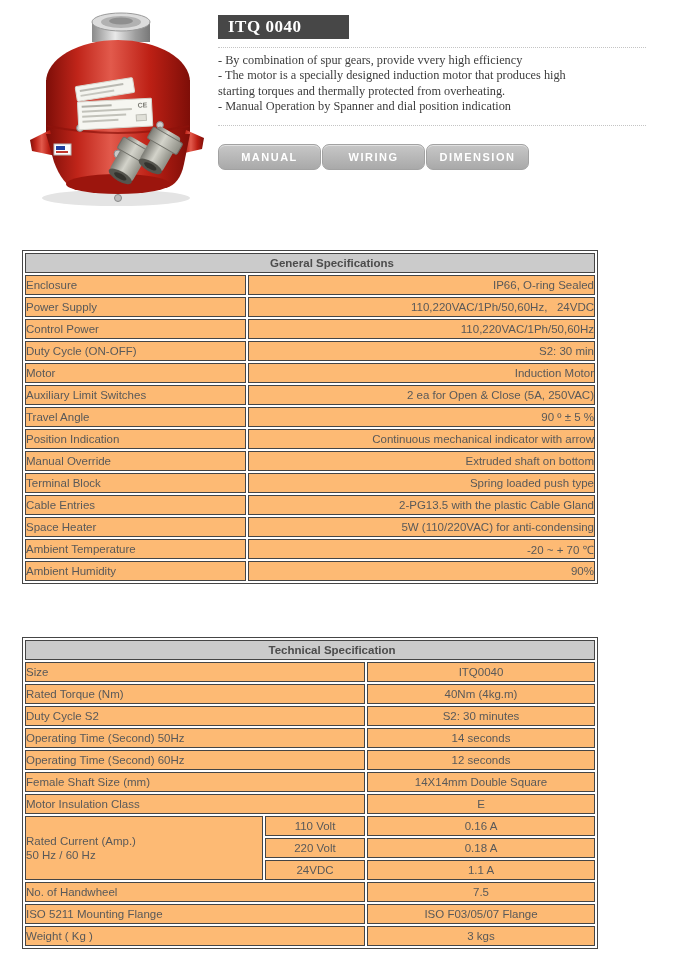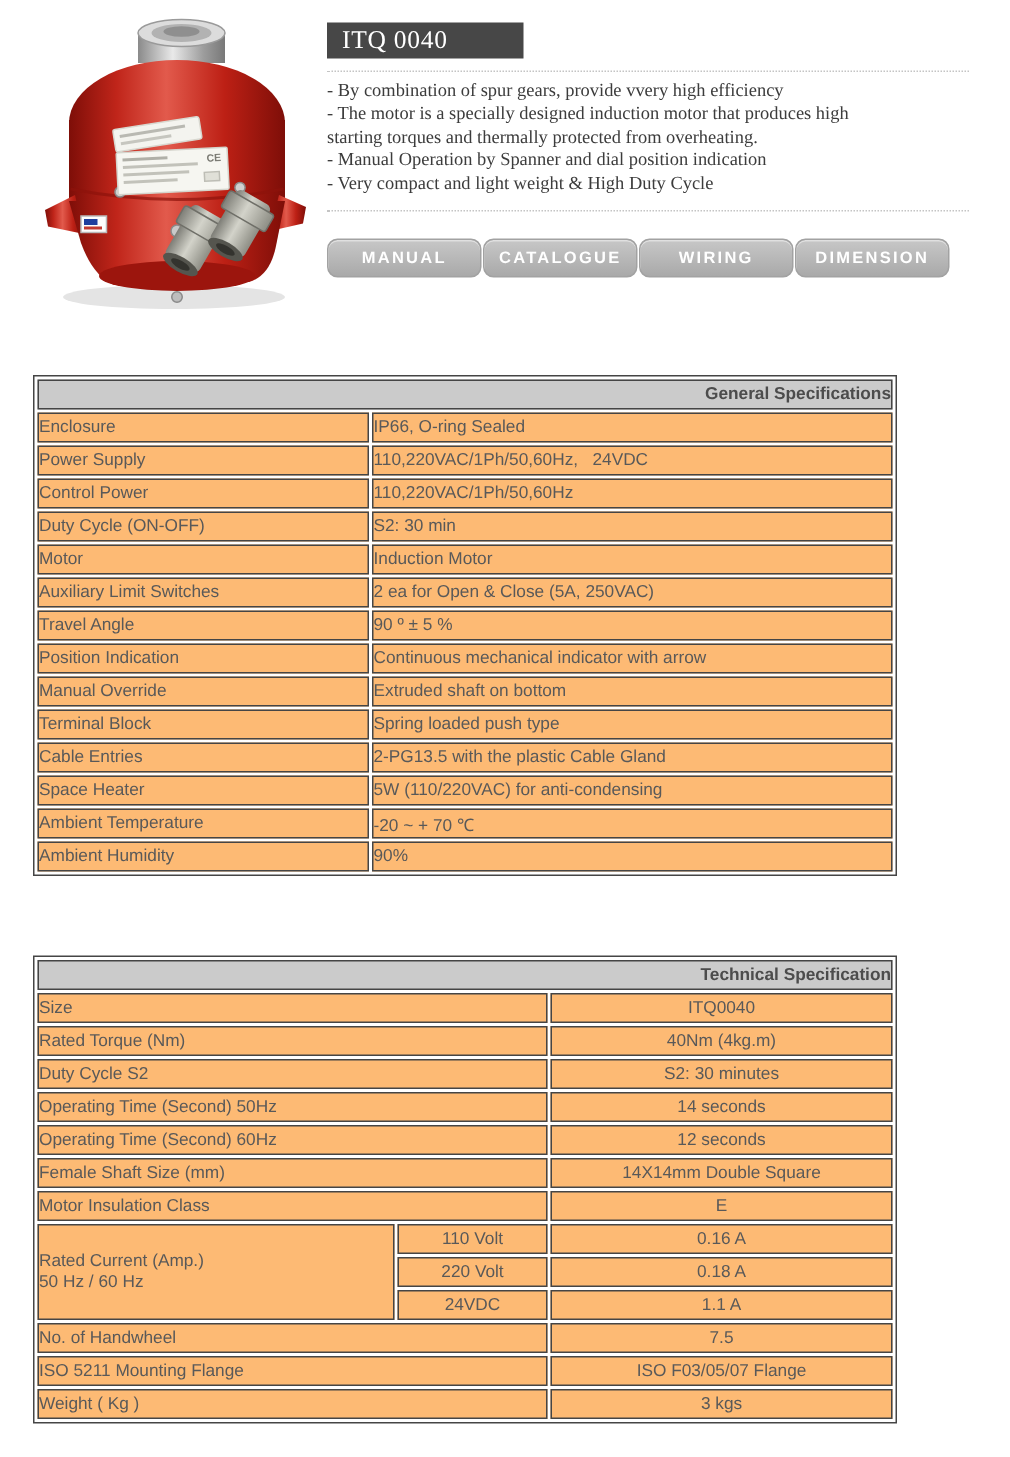--- a/index.html
+++ b/index.html
@@ -5,21 +5,21 @@
   html,body{margin:0;padding:0;}
   body{
     width:673px;height:971px;background:#ffffff;position:relative;
     font-family:"Liberation Sans",sans-serif;overflow:hidden;
   }
   
   .photo{position:absolute;left:20px;top:8px;width:188px;height:204px;}
   .info{position:absolute;left:218px;top:15px;width:428px;}
   .title-bar{
     background:#474747;color:#ffffff;width:131px;height:24px;line-height:24px;
-    font-family:"Liberation Serif",serif;font-weight:normal;font-size:17px;
+    font-family:"Liberation Serif",serif;font-weight:bold;font-size:17px;
     padding-left:10px;box-sizing:border-box;letter-spacing:.5px;
   }
   .dotted{border-top:1px dotted #c4c4c4;height:0;}
   .sep1{margin-top:8px;}
   .sep2{margin-top:10px;}
   .desc{
     margin-top:5px;font-family:"Liberation Serif",serif;font-size:12.3px;
     color:#3c3c3c;line-height:15.4px;
   }
   .btn-row{margin-top:18px;display:flex;gap:1px;}
@@ -35,25 +35,25 @@
     position:absolute;left:22px;width:576px;table-layout:fixed;
     border-collapse:separate;border-spacing:2px;border:1px solid #454545;
   }
   #general-table{top:250px;}
   #technical-table{top:637px;}
   .spec-table th,.spec-table td{
     border:1px solid #454545;background:#fdba74;height:18px;
     font-size:11.5px;color:#595959;font-weight:normal;padding:0;overflow:hidden;
   }
   .spec-table th{
-    background:#cbcbcb;color:#4c4c4c;font-weight:bold;text-align:right;
+    background:#cbcbcb;color:#4c4c4c;font-weight:bold;text-align:center;
     padding-left:44px;font-size:11.5px;
   }
   .label-cell{padding-left:28px;text-align:left;}
-  .value-left{padding-left:33px;text-align:left;white-space:pre-wrap;}
+  .value-left{padding-left:33px;text-align:right;white-space:pre-wrap;}
   .value-center{text-align:center;}
   .rated-label{text-align:left;line-height:14px;}
 </style>
 </head>
 <body>
 
 <div class="photo">
   <svg width="188" height="204" viewBox="0 0 188 204">
     <defs>
       <linearGradient id="red" x1="0" y1="0" x2="1" y2="0">
@@ -136,26 +136,24 @@
 </div>
 
 <div class="info">
   <div class="title-bar">ITQ 0040</div>
   <div class="dotted sep1"></div>
   <div class="desc">
     <div>- By combination of spur gears, provide vvery high efficiency</div>
     <div>- The motor is a specially designed induction motor that produces high</div>
     <div>starting torques and thermally protected from overheating.</div>
     <div>- Manual Operation by Spanner and dial position indication</div>
-    <div>- Very compact and light weight &amp; High Duty Cycle</div>
   </div>
   <div class="dotted sep2"></div>
   <div class="btn-row">
     <button class="btn">MANUAL</button>
-    <button class="btn">CATALOGUE</button>
     <button class="btn">WIRING</button>
     <button class="btn">DIMENSION</button>
   </div>
 </div>
 
 <table id="general-table" class="spec-table">
   <colgroup>
       <col style="width:221px">
       <col>
     </colgroup>

